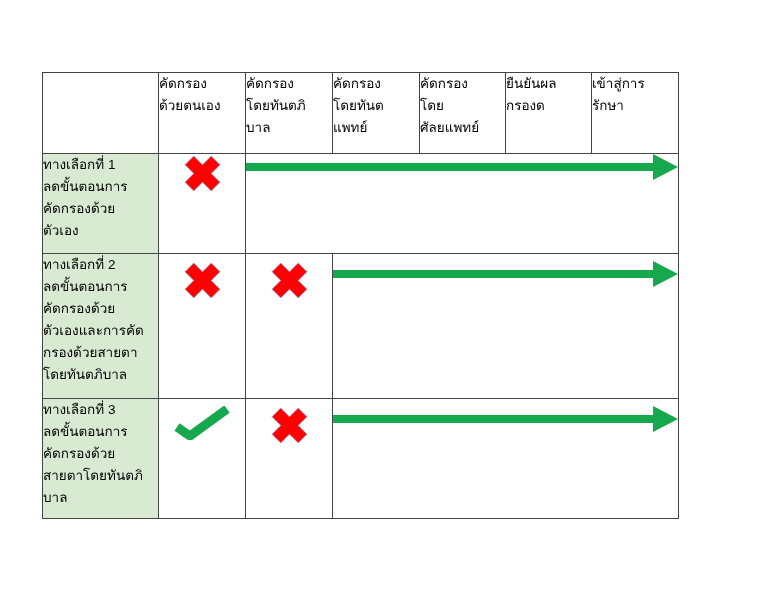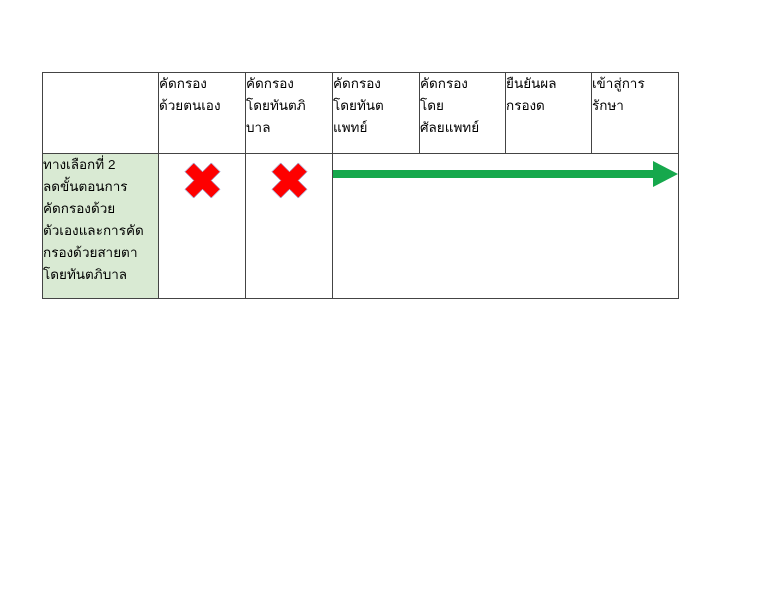--- a/index.html
+++ b/index.html
@@ -115,20 +115,37 @@
         <th class="hcell">คัดกรอง
 โดย
 ศัลยแพทย์</th>
         <th class="hcell">ยืนยันผล
 กรองด</th>
         <th class="hcell">เข้าสู่การ
 รักษา</th>
       </tr>
     </thead>
     <tbody>
+      <tr class="r1">
+        <th class="label">ทางเลือกที่ 1
+ลดขั้นตอนการ
+คัดกรองด้วย
+ตัวเอง</th>
+        <td class="mark">
+          <svg class="x-mark" width="41" height="39" viewBox="0 0 40 40">
+            <path d="M11 2 L20 11 L29 2 L38 11 L29 20 L38 29 L29 38 L20 29 L11 38 L2 29 L11 20 L2 11 Z"></path>
+          </svg>
+        </td>
+        <td class="arrowcell pad-r1" colspan="5">
+          <div class="arrow">
+            <div class="shaft"></div>
+            <div class="head"></div>
+          </div>
+        </td>
+      </tr>
       <tr class="r2 low">
         <th class="label">ทางเลือกที่ 2
 ลดขั้นตอนการ
 คัดกรองด้วย
 ตัวเองและการคัด
 กรองด้วยสายตา
 โดยทันตภิบาล</th>
         <td class="mark">
           <svg class="x-mark" width="41" height="39" viewBox="0 0 40 40">
             <path d="M11 2 L20 11 L29 2 L38 11 L29 20 L38 29 L29 38 L20 29 L11 38 L2 29 L11 20 L2 11 Z"></path>
@@ -139,15 +156,38 @@
             <path d="M11 2 L20 11 L29 2 L38 11 L29 20 L38 29 L29 38 L20 29 L11 38 L2 29 L11 20 L2 11 Z"></path>
           </svg>
         </td>
         <td class="arrowcell pad-r23" colspan="4">
           <div class="arrow">
             <div class="shaft"></div>
             <div class="head"></div>
           </div>
         </td>
       </tr>
+      <tr class="r3 low">
+        <th class="label">ทางเลือกที่ 3
+ลดขั้นตอนการ
+คัดกรองด้วย
+สายตาโดยทันตภิ
+บาล</th>
+        <td class="mark">
+          <svg class="check-mark" width="58" height="34" viewBox="0 0 58 34">
+            <polyline points="4,21 17,30 54,3"></polyline>
+          </svg>
+        </td>
+        <td class="mark">
+          <svg class="x-mark" width="41" height="39" viewBox="0 0 40 40">
+            <path d="M11 2 L20 11 L29 2 L38 11 L29 20 L38 29 L29 38 L20 29 L11 38 L2 29 L11 20 L2 11 Z"></path>
+          </svg>
+        </td>
+        <td class="arrowcell pad-r23" colspan="4">
+          <div class="arrow">
+            <div class="shaft"></div>
+            <div class="head"></div>
+          </div>
+        </td>
+      </tr>
     </tbody>
   </table>
 </div>
 
 </body></html>

